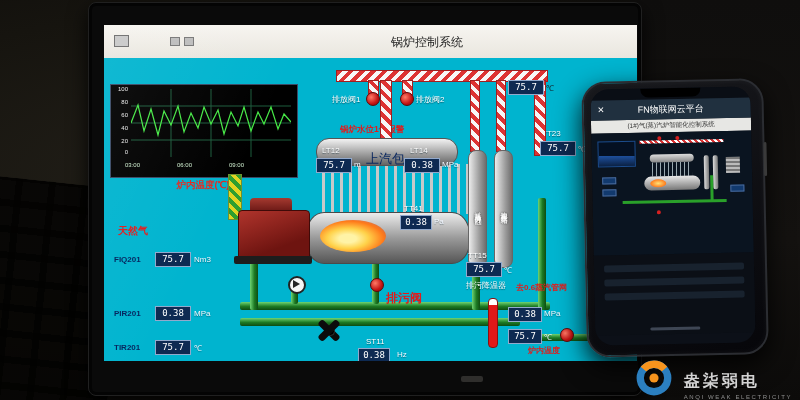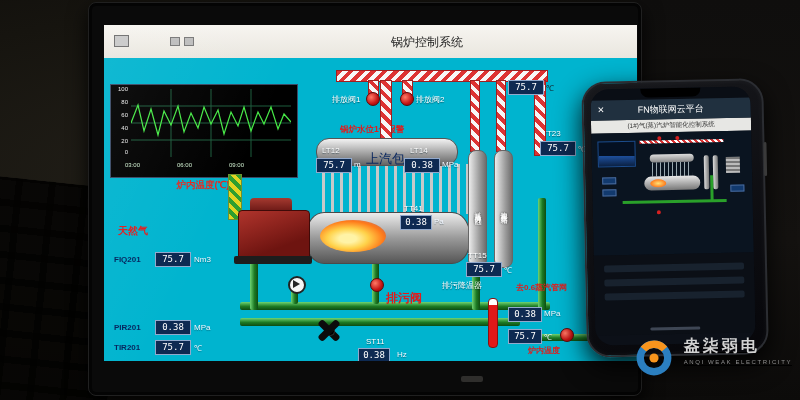--- a/index.html
+++ b/index.html
@@ -114,21 +114,21 @@
   .m-flame{left:58px;top:47px;width:16px;height:8px;border-radius:50%;background:radial-gradient(#ffe27a,#ff7a1a 70%,rgba(0,0,0,0));}
   .m-vessel{top:24px;width:5px;height:34px;background:linear-gradient(90deg,#ddd,#777);border-radius:2px;}
   .m-econ{left:134px;top:26px;width:14px;height:16px;background:repeating-linear-gradient(0deg,#bbb 0 2px,#777 2px 4px);}
   .m-pipe-g{background:#2aa02a;}
   .m-chip{width:12px;height:5px;background:#123a6e;border:1px solid #4a6a9a;}
   .m-dot{width:4px;height:4px;border-radius:50%;background:#d62020;}
   .p-lower{position:relative;height:80px;background:#0b0f16;}
   .p-row{position:absolute;left:10px;width:140px;height:7px;background:#18222e;border-radius:2px;}
   .p-home{position:absolute;left:55px;bottom:4px;width:50px;height:3px;border-radius:2px;background:#3e4654;}
   
-  .watermark{position:absolute;right:8px;bottom:20px;display:flex;align-items:flex-start;gap:8px;z-index:60;text-decoration:underline;}
+  .watermark{position:absolute;right:8px;bottom:0;display:flex;align-items:flex-end;gap:8px;z-index:60;text-decoration:underline;}
   .wm-name{font-size:16px;color:#d2d2d2;font-weight:bold;letter-spacing:3px;}
   .wm-sub{font-size:6px;color:#8f8f8f;letter-spacing:1.6px;margin-top:2px;}
 </style>
 </head>
 <body>
 
 <div class="keyboard"></div>
 <div class="desk-right"></div>
 
 <div class="monitor">
@@ -160,21 +160,21 @@
         <span class="xt" style="left:118px">09:00</span>
       </div>
       <span class="caption">炉内温度(℃)</span>
 
       <span class="red-lb" style="left:14px;top:166px;font-size:10px">天然气</span>
       <div class="mrow" style="top:194px">
         <span class="mtag">FIQ201</span>
         <span class="vbox">75.7</span>
         <span class="munit">Nm3</span>
       </div>
-      <div class="mrow" style="top:262px">
+      <div class="mrow" style="top:248px">
         <span class="mtag">PIR201</span>
         <span class="vbox">0.38</span>
         <span class="munit">MPa</span>
       </div>
       <div class="mrow" style="top:282px">
         <span class="mtag">TIR201</span>
         <span class="vbox">75.7</span>
         <span class="munit">℃</span>
       </div>
 
@@ -218,21 +218,21 @@
       <span class="unit-w" style="left:474px;top:85px">℃</span>
       <div class="vessel" style="left:364px">
           <span>过热蒸汽分汽缸</span>
         </div>
       <div class="vessel" style="left:390px">
           <span>饱和蒸汽集箱</span>
         </div>
       <span class="tag-w" style="left:364px;top:193px;z-index:5">TT15</span>
       <span class="vbox" style="left:362px;top:204px">75.7</span>
       <span class="unit-w" style="left:400px;top:206px;z-index:6">℃</span>
-      <span class="tag-w" style="left:338px;top:222px;z-index:6">排污降温器</span>
+      <span class="tag-w" style="left:362px;top:222px;z-index:6">排污降温器</span>
       <span class="red-lb" style="left:412px;top:224px;font-size:8px;z-index:6">去0.6蒸汽管网</span>
       <div class="gauge"></div>
       <span class="vbox" style="left:404px;top:249px;width:32px">0.38</span>
       <span class="unit-w" style="left:440px;top:251px;z-index:6">MPa</span>
       <span class="vbox" style="left:404px;top:271px;width:32px">75.7</span>
       <span class="unit-w" style="left:440px;top:273px;z-index:6">℃</span>
       <span class="red-lb" style="left:424px;top:287px;font-size:8px;z-index:6">炉内温度</span>
       <div class="ph" style="left:436px;top:276px;width:60px;height:7px"></div>
       <div class="valve" style="left:456px;top:270px"></div>
 

